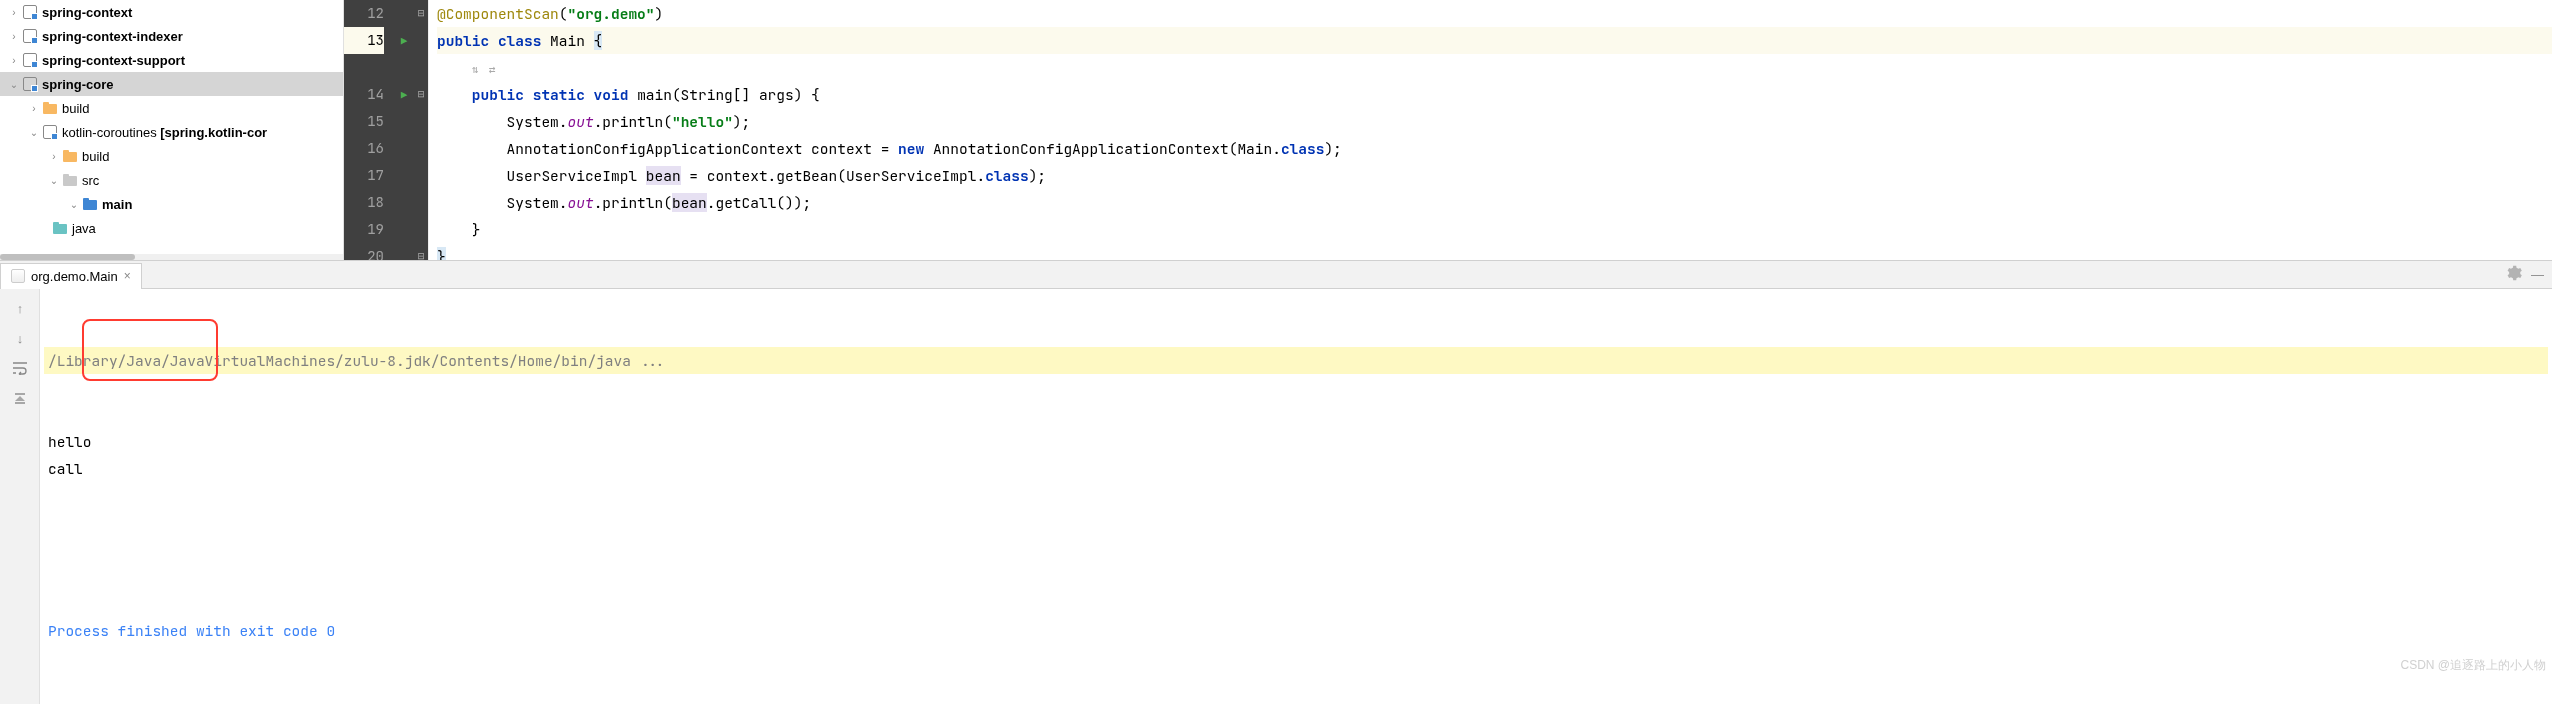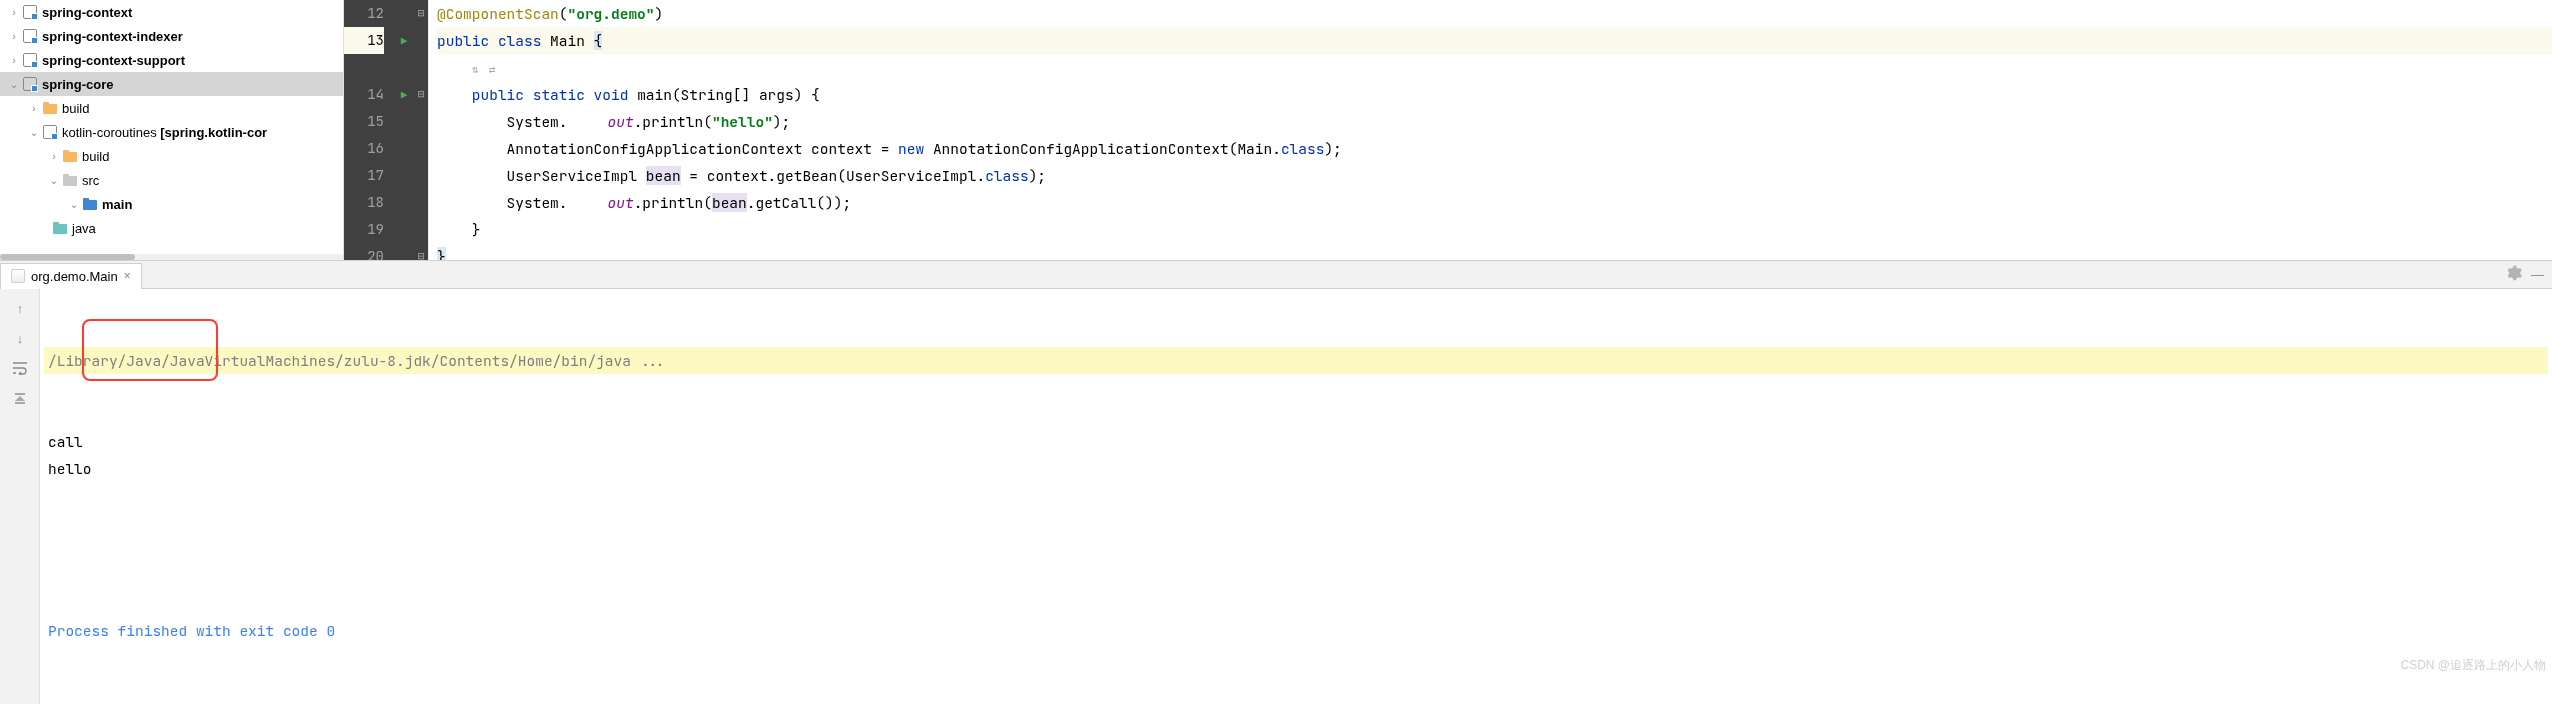--- a/index.html
+++ b/index.html
@@ -141,25 +141,25 @@
     .code-area {
       flex: 1;
       font-family: "JetBrains Mono", Menlo, Consolas, monospace;
       font-size: 14.5px;
       line-height: 27px;
       padding-left: 8px;
       white-space: pre;
     }
     .code-line { height: 27px; }
     .code-line.current { background: #fcfaed; }
-    .kw { color: #0033b3; font-weight: normal; }
+    .kw { color: #0033b3; font-weight: bold; }
     .ann { color: #9e880d; }
     .str { color: #067d17; font-weight: bold; }
     .cls { color: #000; }
-    .fld { color: #871094; font-style: italic; margin-left: 40px; }
+    .fld { color: #871094; font-style: italic; }
     .brace-hl { background: #d8e8f5; }
     .usage-hl { background: #e6e0f2; }
     .hint { color: #aaa; font-size: 11px; letter-spacing: 2px; }
     .bottom-pane { flex: 1; display: flex; flex-direction: column; border-top: 1px solid #d0d0d0; background: #fff; }
     .run-tab-bar {
       height: 28px;
       display: flex;
       align-items: center;
       background: #f2f2f2;
       border-bottom: 1px solid #d0d0d0;
@@ -379,21 +379,21 @@
             </svg>
         </div>
         <div class="tool-btn">
           <svg width="14" height="14" viewBox="0 0 14 14">
               <path fill="currentColor" d="M2 2h10v2H2zM7 5l5 5H2zM2 11h10v2H2z" opacity=".7"></path>
             </svg>
         </div>
       </div>
       <div class="console-output">
         <div class="cmd-line">/Library/Java/JavaVirtualMachines/zulu-8.jdk/Contents/Home/bin/java ...</div>
-        <div id="out-lines"><div class="out-line">call</div><div class="out-line">hello</div></div>
+        <div id="out-lines"><div class="out-line">hello</div><div class="out-line">call</div></div>
         <div class="out-line">&nbsp;</div>
         <div class="exit-line">Process finished with exit code 0</div>
         <div class="highlight-box"></div>
       </div>
     </div>
     <div class="watermark">CSDN @追逐路上的小人物</div>
   </div>
 </div>
 
 </body></html>

